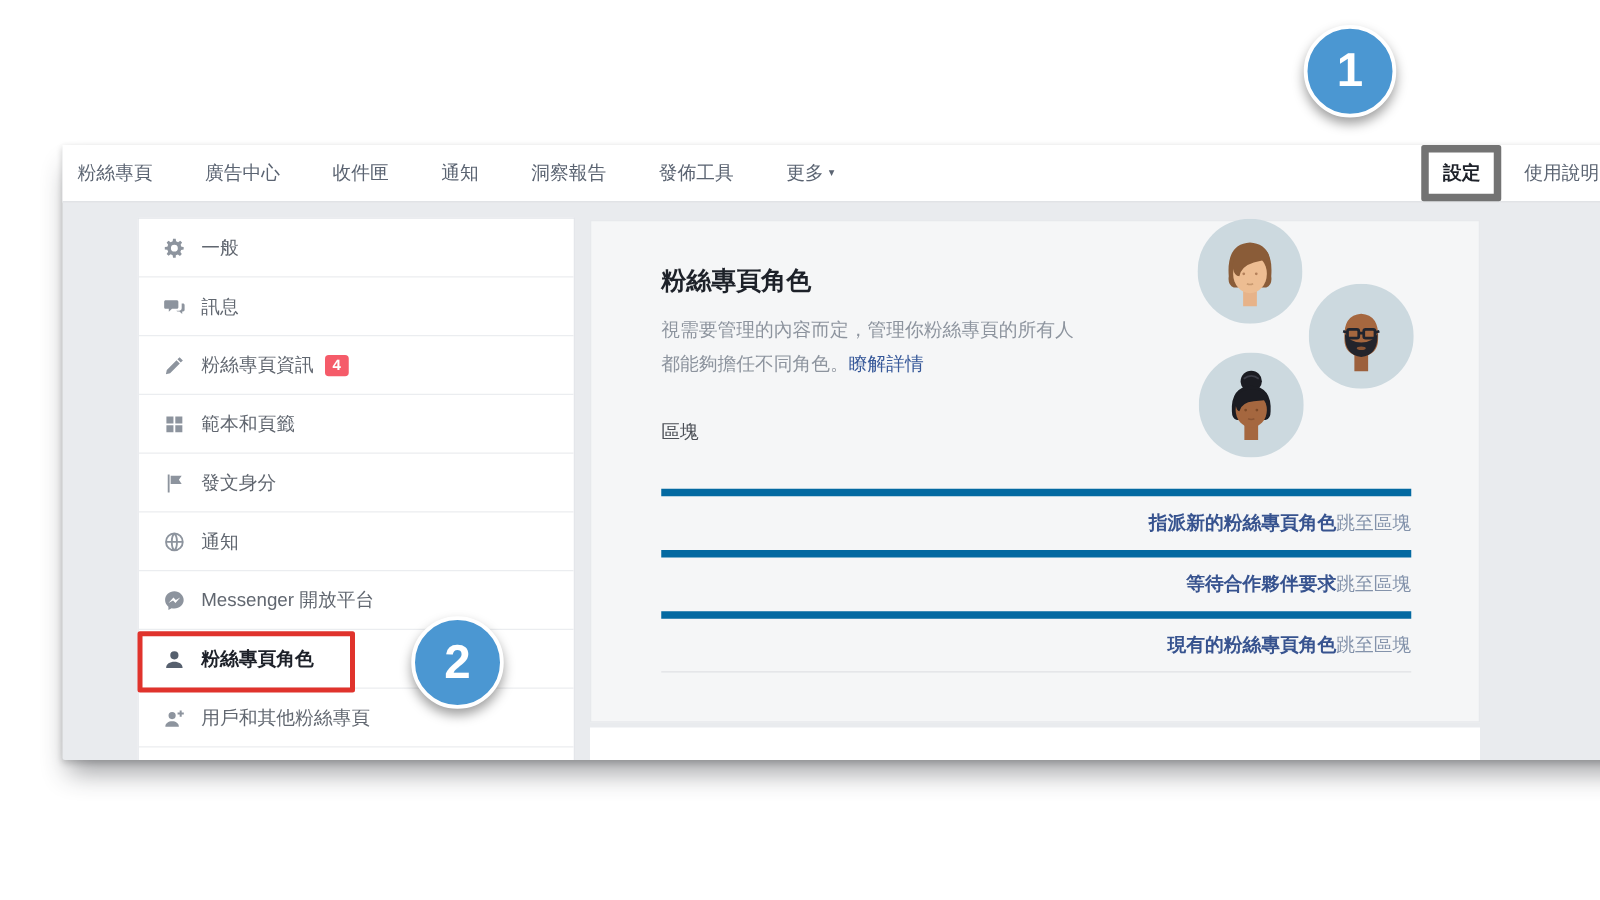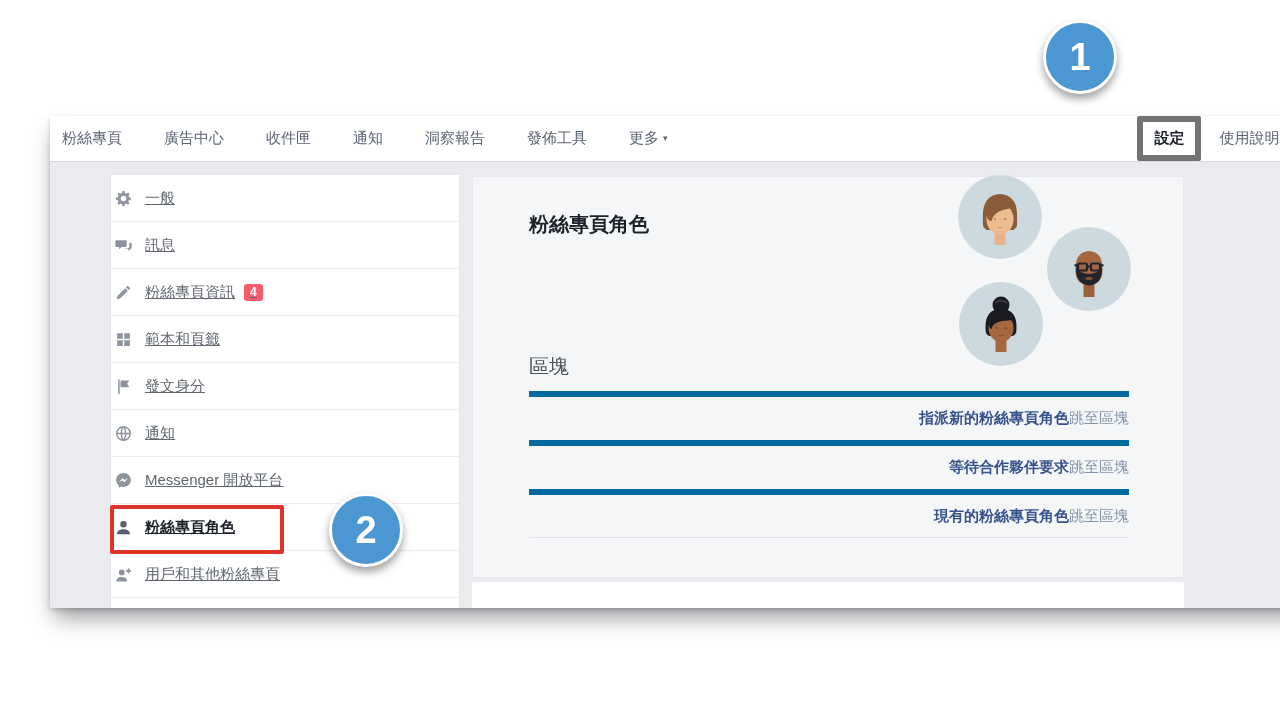--- a/index.html
+++ b/index.html
@@ -19,39 +19,39 @@
   .nav-more { font-size:15px; color:#5b6472; white-space:nowrap; cursor:pointer; }
   .caret { font-size:9px; color:#5b6472; margin-left:4px; vertical-align:2px; }
   .nav-right { margin-left:auto; display:flex; align-items:center; }
   .settings-redbox { border:6px solid #737373; border-radius:2px; padding:7px 11px; margin-right:18px; }
   .nav-settings { font-size:15px; color:#1d2129; font-weight:bold; cursor:pointer; }
   .nav-help { font-size:15px; color:#5b6472; cursor:pointer; white-space:nowrap; }
 
   
   .sidebar { position:absolute; left:60px; top:58px; width:350px; height:434px; background:#fff;
     border:1px solid #e4e6ea; border-bottom:none; overflow:hidden; }
-  .side-item { height:47px; display:flex; align-items:center; padding-left:4px;
-    border-bottom:1px solid #ebedf0; font-size:15px; color:#616770; cursor:pointer;text-decoration:underline; }
+  .side-item { height:47px; display:flex; align-items:center; padding-left:20px;
+    border-bottom:1px solid #ebedf0; font-size:15px; color:#616770; cursor:pointer; }
   .side-item .ic { width:17px; height:17px; margin-right:13px; color:#8d949e; flex:none; display:flex; align-items:center; justify-content:center; }
   .side-item .ic svg { width:100%; height:100%; }
   .side-item.active { color:#1d2129; font-weight:bold; }
   .side-item.active .ic { color:#56606e; }
   .badge { display:inline-block; margin-left:9px; background:#f55b69; color:#fff; font-size:12px;
     font-weight:bold; border-radius:3px; padding:2px 6px; line-height:13px; }
 
   
   .main-panel { position:absolute; left:422px; top:60px; width:712px; height:402px;
     background:#f5f6f7; border:1px solid #e7e9ec; }
   .bottom-strip { position:absolute; left:422px; top:466px; width:712px; height:26px; background:#fff; }
 
   .main-title { position:absolute; left:56px; top:34px; font-size:20px; font-weight:bold; color:#1d2129; }
   .main-desc { position:absolute; left:56px; top:74px; width:440px; font-size:15px;
     line-height:27px; color:#8d949e; }
   .learn-more { color:#365899; text-decoration:none; cursor:pointer; }
-  .sections-heading { position:absolute; left:56px; top:176px; font-size:20px; color:#4b4f56;font-family:Liberation Serif, serif; }
+  .sections-heading { position:absolute; left:56px; top:159px; font-size:15px; color:#4b4f56;font-family:Liberation Serif, serif; }
 
   .sections-list { position:absolute; left:56px; top:214px; width:600px; }
   .sec-row { height:49px; display:flex; align-items:center; justify-content:flex-end;
     border-top:6px solid #0369a1; }
   .sec-row:last-child { border-bottom:1px solid #dfe1e5; }
   .sec-link { font-size:15px; font-weight:bold; color:#37538f; text-decoration:none; cursor:pointer; }
   .jump-link { font-size:15px; color:#8493ab; text-decoration:none; cursor:pointer; }
 
   
   .avatar { position:absolute; width:84px; height:84px; }
@@ -178,20 +178,24 @@
         </span>
         <span>用戶和其他粉絲專頁</span>
       </div>
     </div>
 
     <div class="redbox-sidebar"></div>
 
     <div class="main-panel">
       <div class="main-title">粉絲專頁角色</div>
 
+      <div class="main-desc">
+        <span>視需要管理的內容而定，管理你粉絲專頁的所有人</span><br>
+        <span>都能夠擔任不同角色。</span><a class="learn-more">瞭解詳情</a>
+      </div>
 
       <div class="avatar avatar-1">
         <svg viewBox="0 0 84 84">
           <circle cx="42" cy="42" r="42" fill="#ccd9df"></circle>
           <rect x="36.5" y="54" width="11" height="16" fill="#e7b389"></rect>
           <path d="M25 46 Q23 20 42 19 Q61 20 59 46 Q60 53 55 55 L29 55 Q24 53 25 46 Z" fill="#8a5c38"></path>
           <ellipse cx="42" cy="44" rx="13.5" ry="15.5" fill="#edbd92"></ellipse>
           <path d="M28.5 40 Q26.5 22 42 21 Q57 22 57.5 32 L45 35 Q35 38 33.5 46 Q29.5 46 28.5 40 Z" fill="#8a5c38"></path>
           <circle cx="37" cy="44" r="1.1" fill="#b4805a"></circle>
           <circle cx="47" cy="44" r="1.1" fill="#b4805a"></circle>

